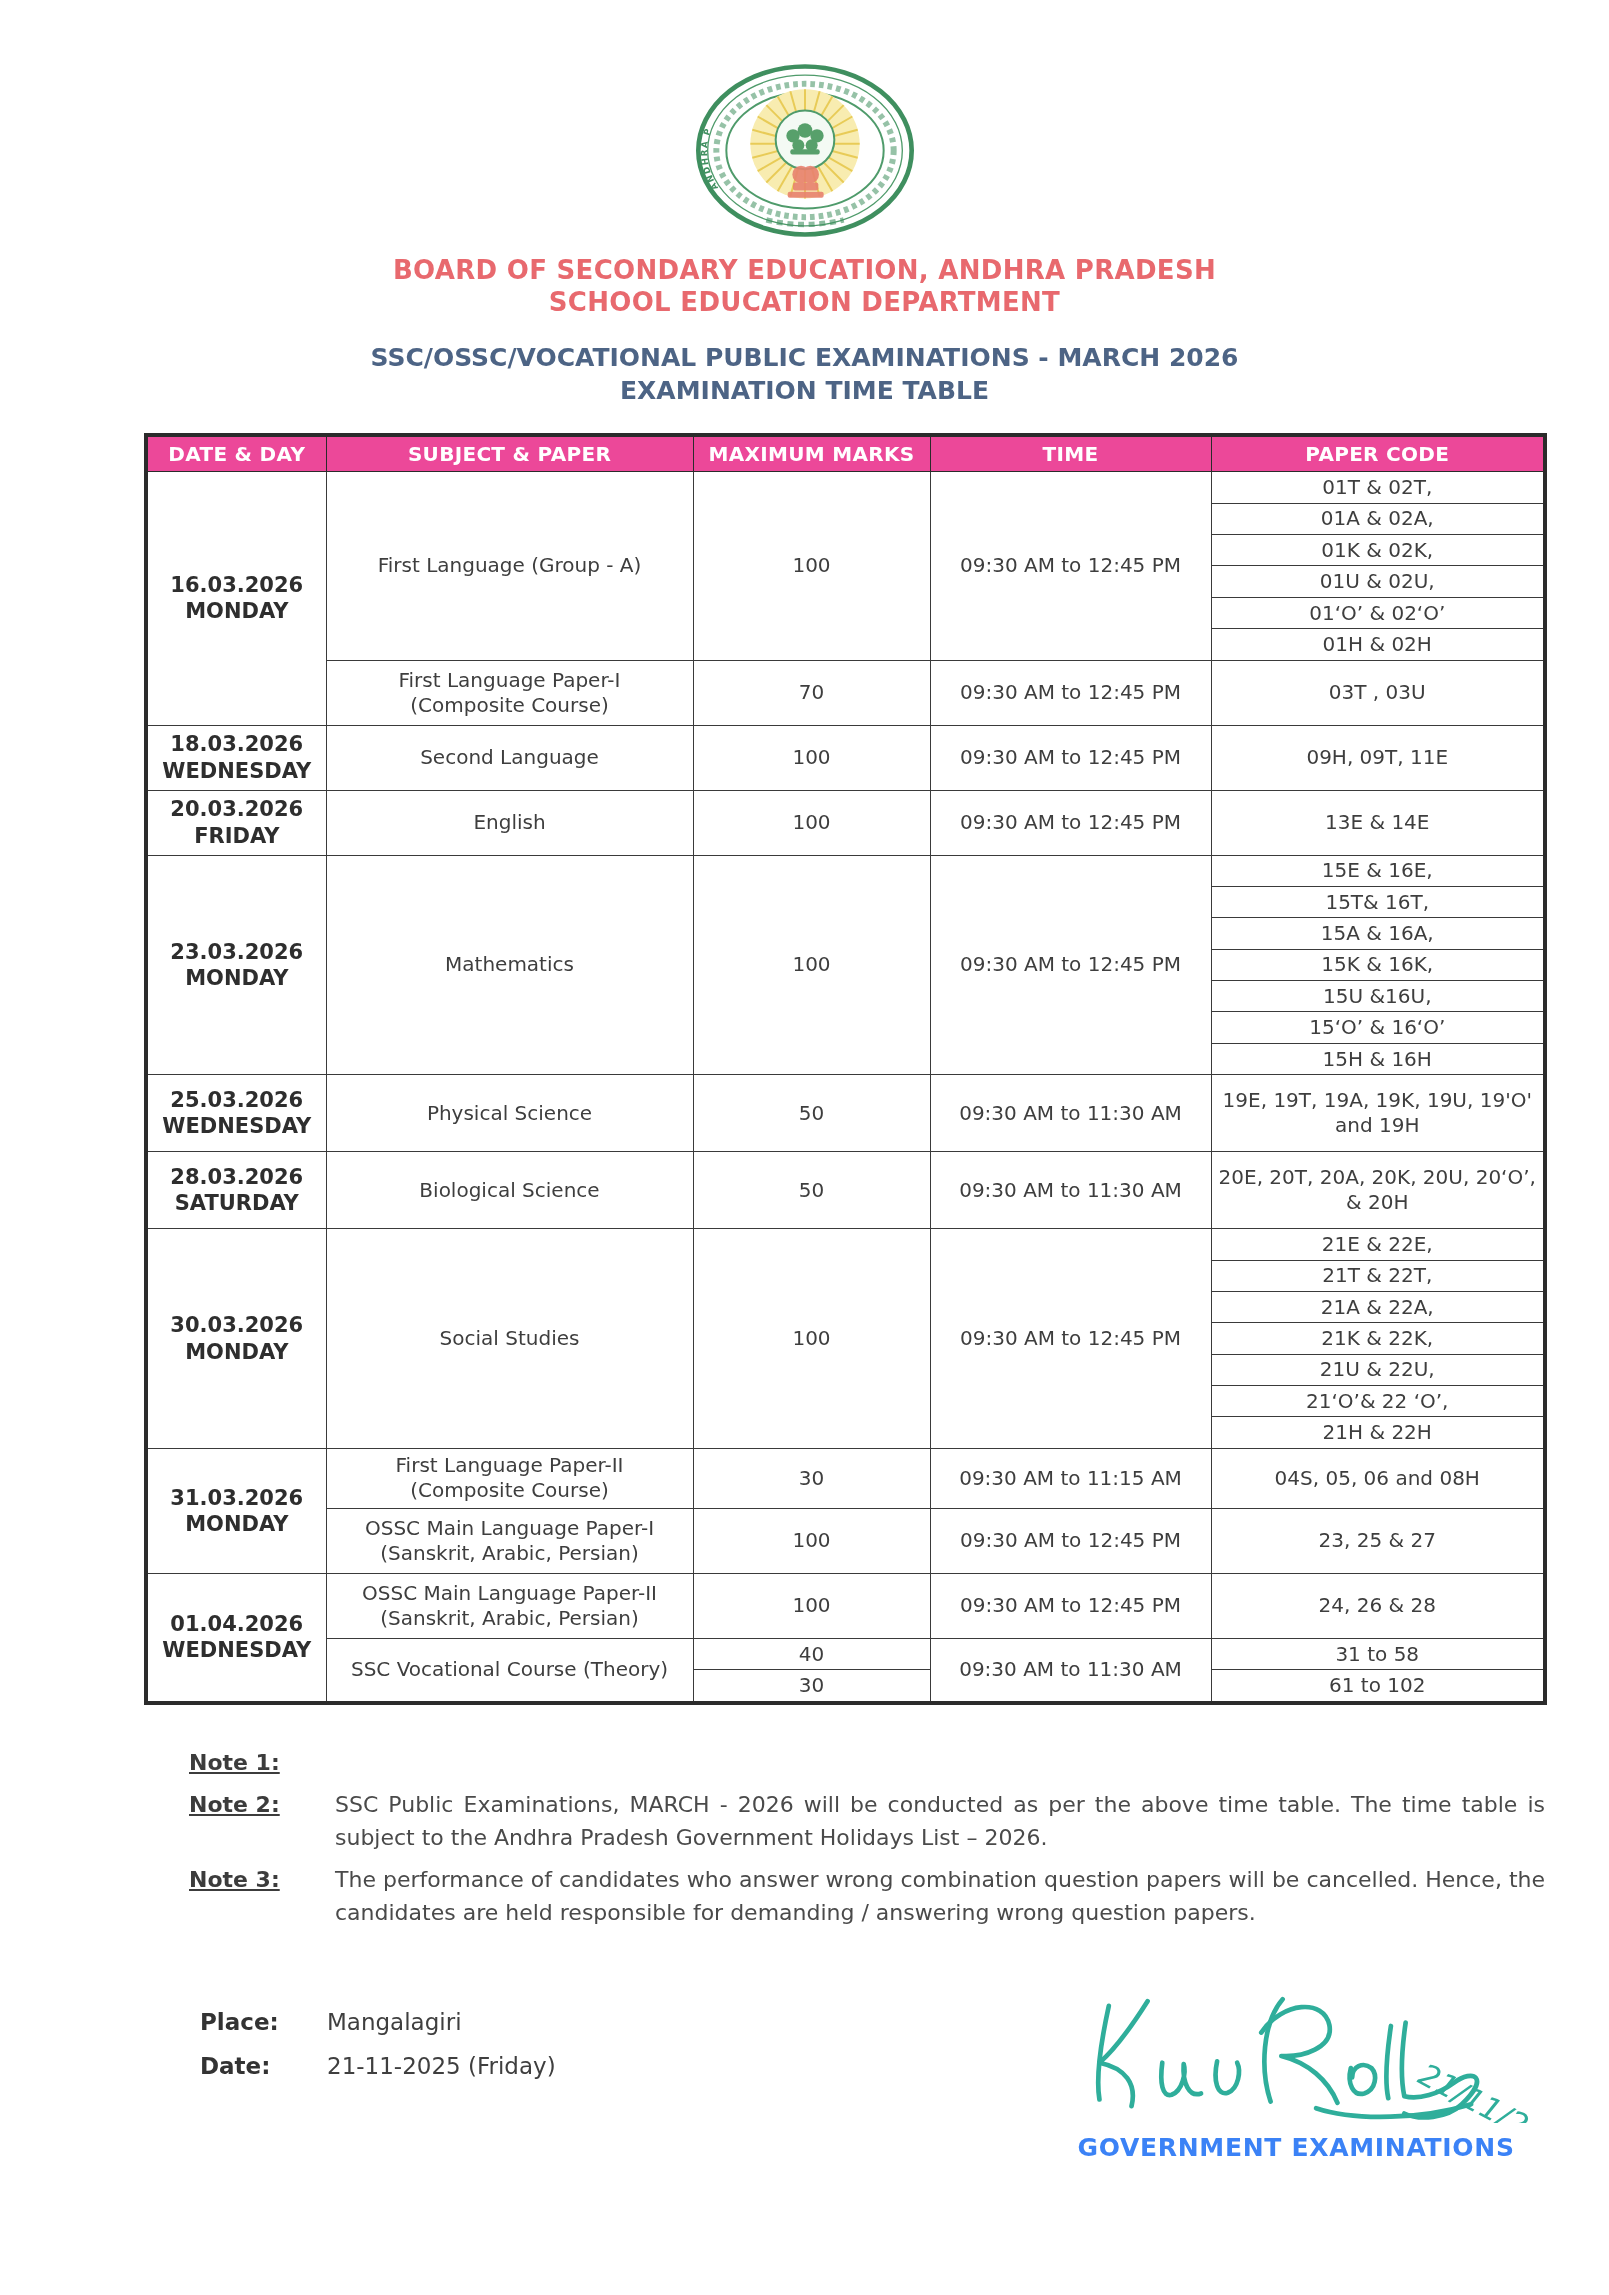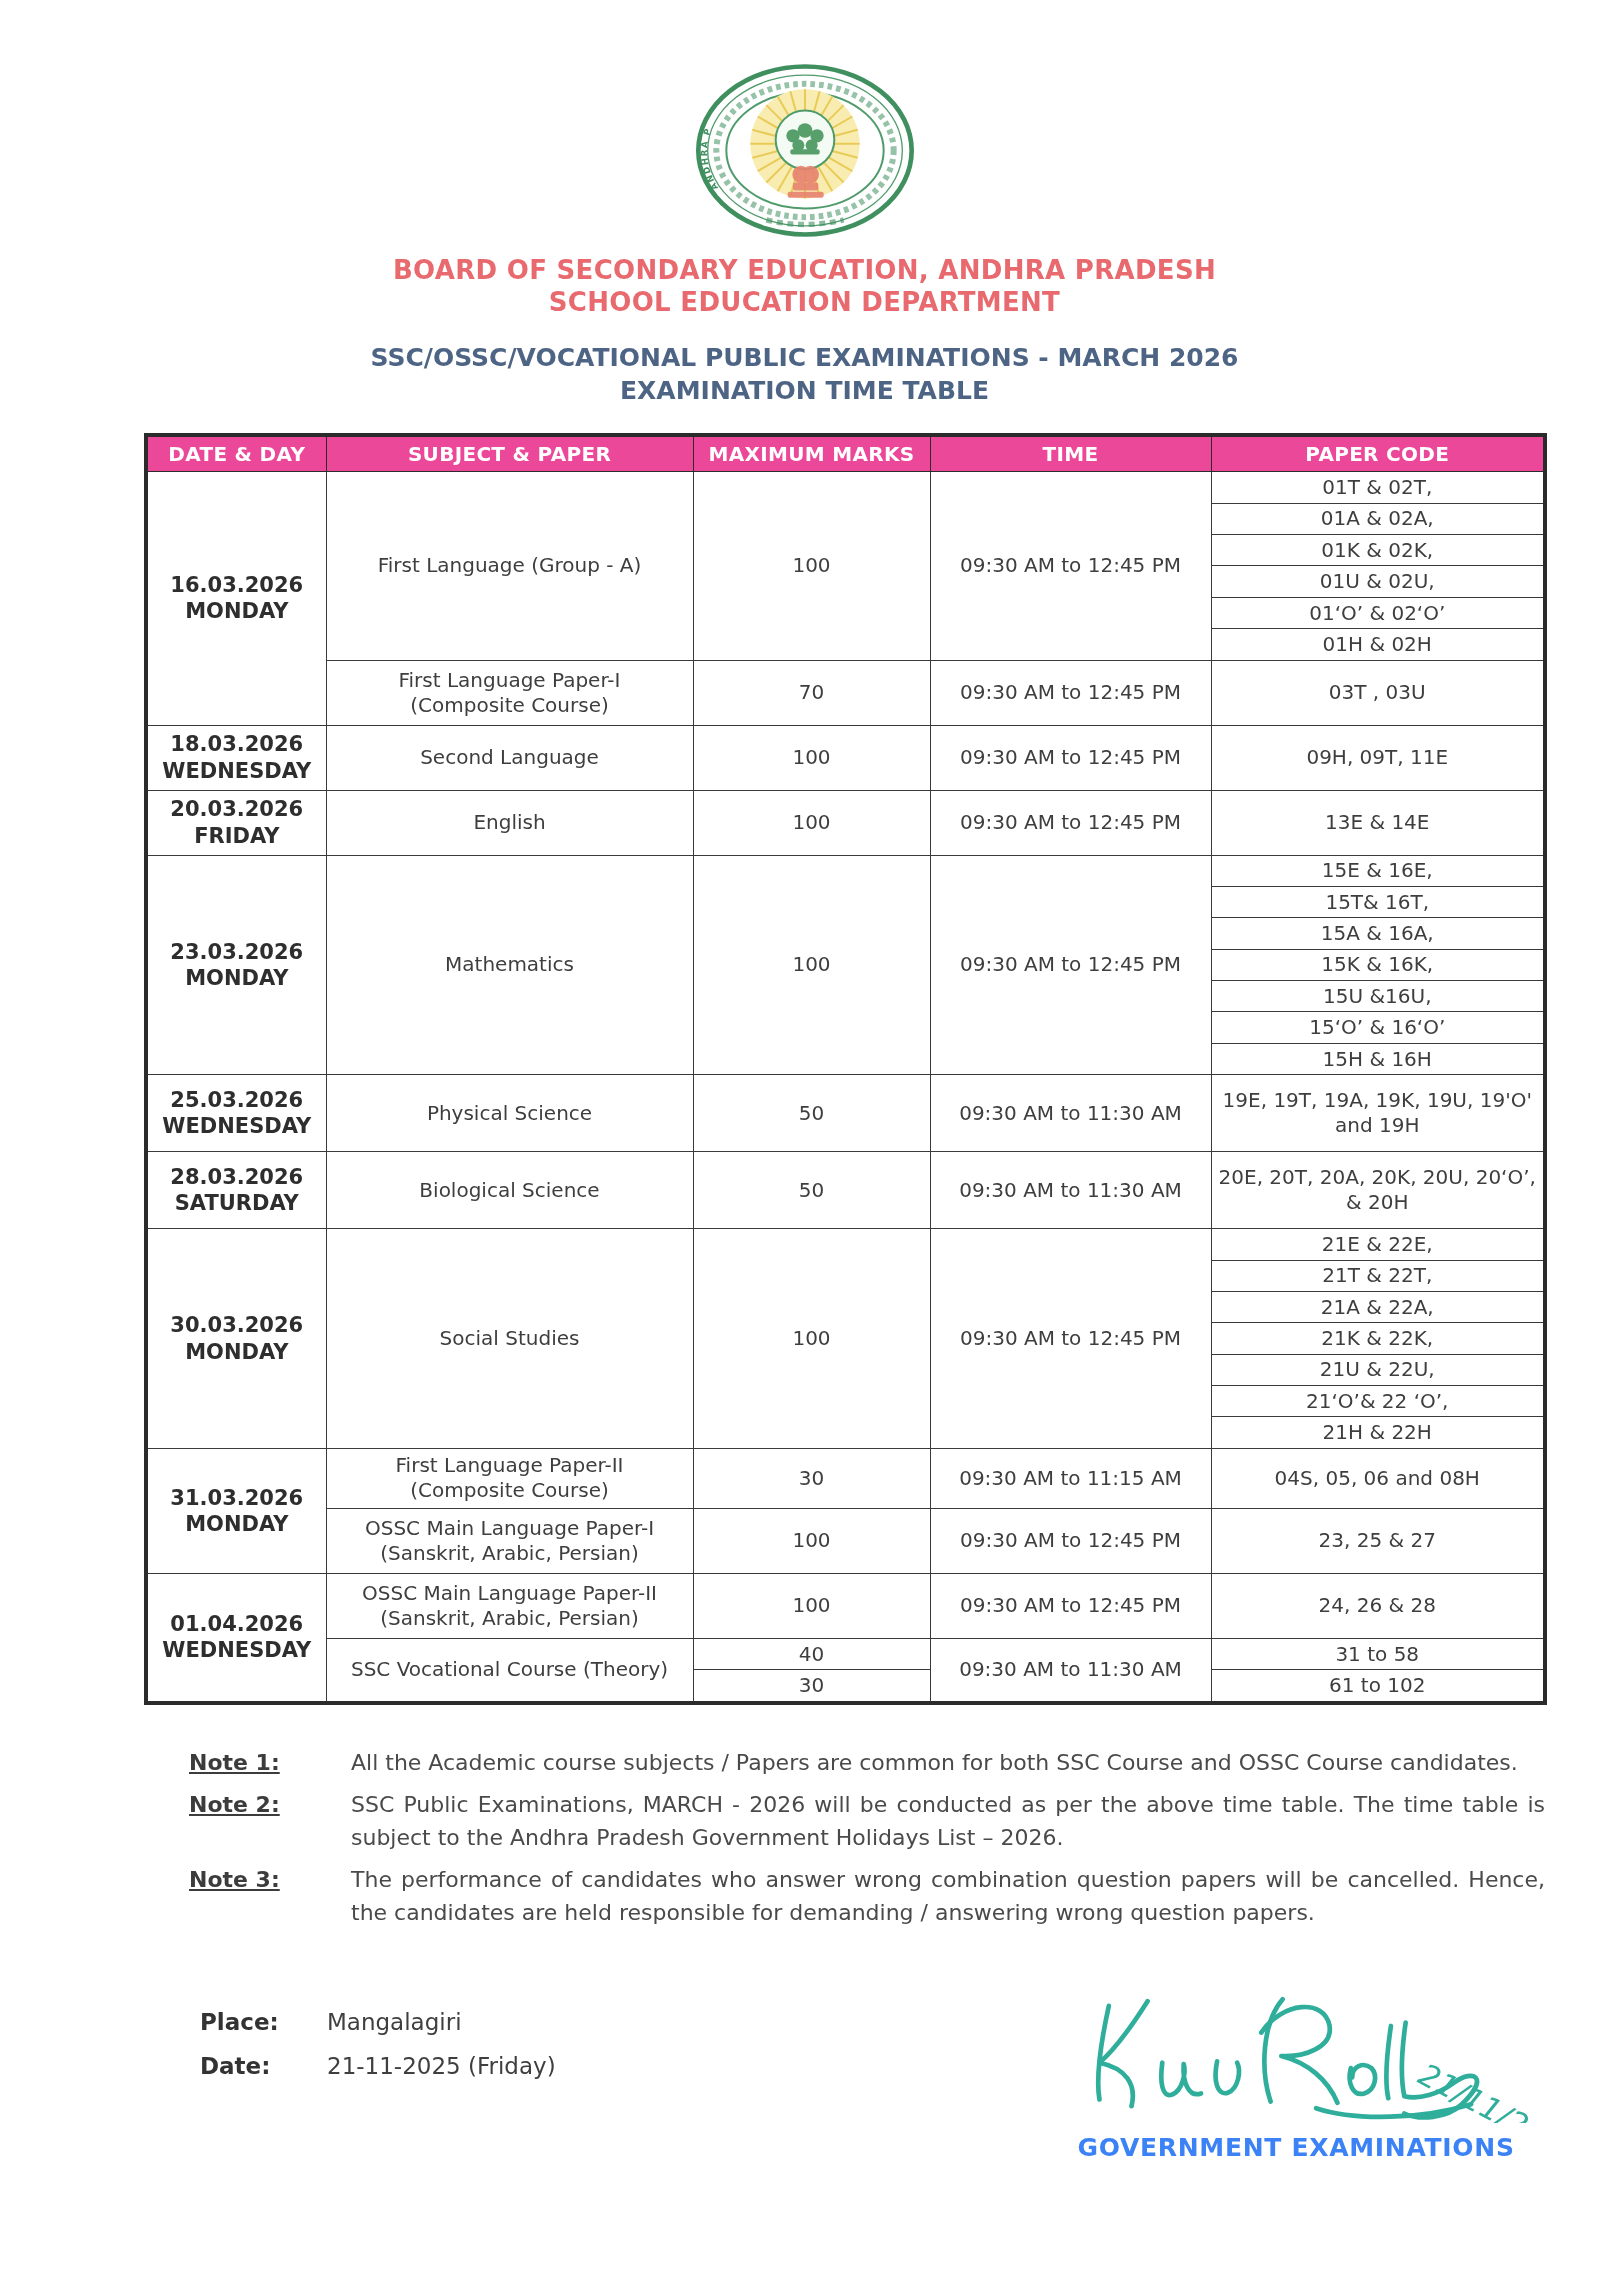--- a/index.html
+++ b/index.html
@@ -69,21 +69,21 @@
   tr.h115 { height: 77px; }
   td.cell-date {
     font-weight: bold;
     color: #2e2e2e;
     font-size: 21px;
     line-height: 1.45;
   }
 
   
   .notes { margin: 41px 0 0 189px; width: 1356px; }
-  .note { display: flex; margin-bottom: 9.4px; gap: 16px; }
+  .note { display: flex; margin-bottom: 9.4px; }
   .note-label {
     flex: 0 0 146px;
     font-weight: bold;
     text-decoration: underline;
     color: #3c3c3c;
     font-size: 22px;
     line-height: 1.5;
   }
   .note-text {
     flex: 1;
@@ -386,21 +386,20 @@
       <tr class="h46">
         <td>30</td>
         <td>61 to 102</td>
       </tr>
     </tbody>
   </table>
 
   <div class="notes">
     <div class="note">
       <div class="note-label">Note 1:</div>
-      <div class="note-text">All the Academic course subjects / Papers are common for both SSC Course and OSSC Course candidates.</div>
     </div>
     <div class="note">
       <div class="note-label">Note 2:</div>
       <div class="note-text">SSC Public Examinations, MARCH - 2026 will be conducted as per the above time table. The time table is subject to the Andhra Pradesh Government Holidays List – 2026.</div>
     </div>
     <div class="note">
       <div class="note-label">Note 3:</div>
       <div class="note-text">The performance of candidates who answer wrong combination question papers will be cancelled. Hence, the candidates are held responsible for demanding / answering wrong question papers.</div>
     </div>
   </div>

